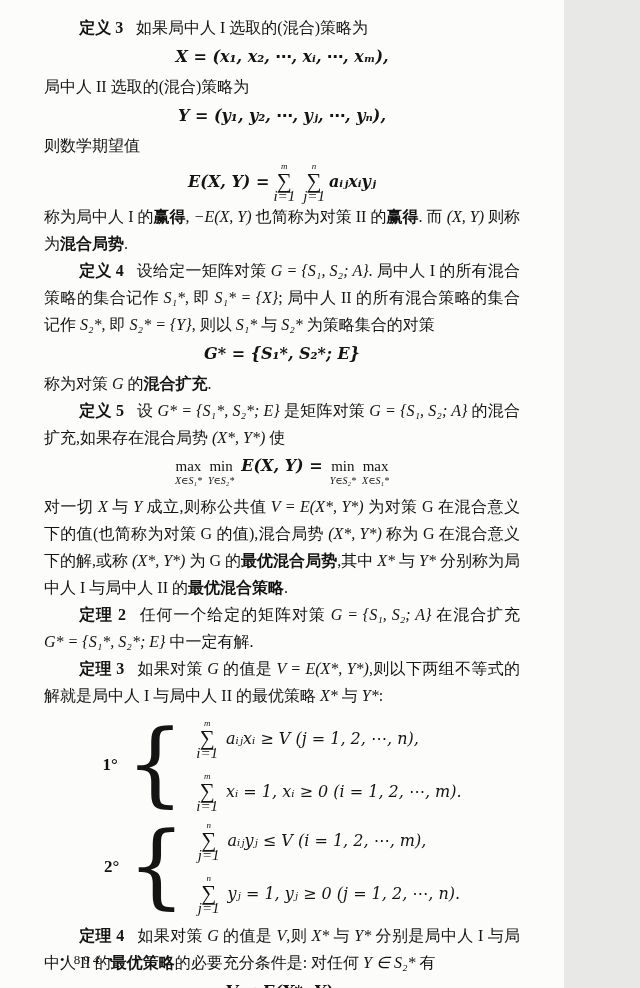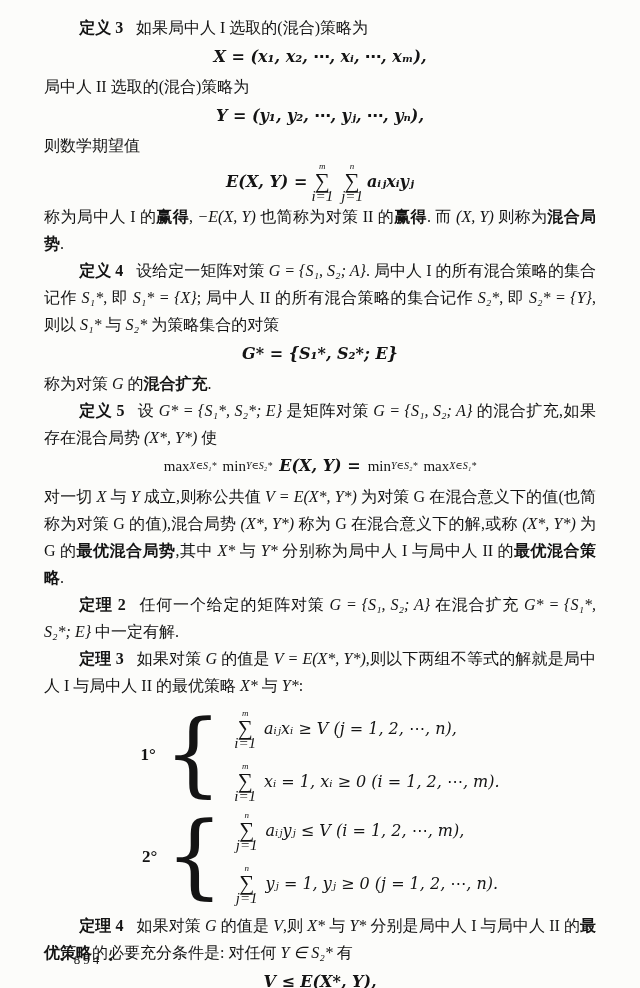--- a/index.html
+++ b/index.html
@@ -1,18 +1,18 @@
 <!DOCTYPE html>
 <html><head>
 <meta charset="utf-8">
 <style>
   html,body{margin:0;padding:0;background:#e8e8e6;}
   .page{
     position:relative;
-    width:640px;height:988px;
+    width:564px;height:988px;
     box-sizing:border-box;
     background:#fcfcfa;
     color:#141414;
     font-family:"Liberation Serif","DejaVu Serif",serif;
     font-size:16px;
     padding:14px 44px 0 44px;
     overflow:hidden;
   }
   p.para{margin:0;line-height:27px;text-align:justify;}
   p.indent{text-indent:2.2em;}
@@ -24,21 +24,21 @@
   }
   .formula .fm{font-style:italic;font-weight:bold;font-family:"DejaVu Serif","DejaVu Sans",serif;}
   .frow{display:flex;justify-content:center;align-items:center;margin:2px 0;}
   .frow .fm{font-style:italic;font-weight:bold;font-family:"DejaVu Serif","DejaVu Sans",serif;}
   .bigsum{display:inline-flex;flex-direction:column;align-items:center;margin:0 4px;}
   .bigsum .st{font-size:9px;line-height:10px;font-style:italic;}
   .bigsum .ss{font-size:21px;line-height:20px;}
   .bigsum .sb{font-size:15px;line-height:10px;font-style:italic;}
   .maxmin{display:flex;justify-content:center;align-items:flex-start;margin:5px 0 7px 0;}
   .maxmin .txt{font-style:italic;font-weight:bold;line-height:20px;margin:0 4px;font-family:"DejaVu Serif","DejaVu Sans",serif;}
-  .opstack{display:inline-flex;flex-direction:row;align-items:center;margin:0 3px;}
+  .opstack{display:inline-flex;flex-direction:column;align-items:center;margin:0 3px;}
   .opstack .ot{font-size:15px;line-height:20px;}
   .opstack .ob{font-size:10px;line-height:10px;font-style:italic;}
   .system{display:flex;justify-content:center;align-items:center;margin:9px 0;}
   .sys-label{font-weight:bold;margin-right:8px;font-size:17px;}
   .brace{font-size:92px;line-height:0.9;font-family:"DejaVu Serif",serif;margin-right:8px;font-weight:300;}
   .sys-lines{display:flex;flex-direction:column;gap:13px;}
   .sys-line{display:flex;align-items:center;}
   .sys-line .expr{font-style:italic;margin-left:4px;font-family:"DejaVu Serif","DejaVu Sans",serif;}
   .pageno{position:absolute;left:60px;bottom:20px;font-size:13px;letter-spacing:3px;}
 </style>

